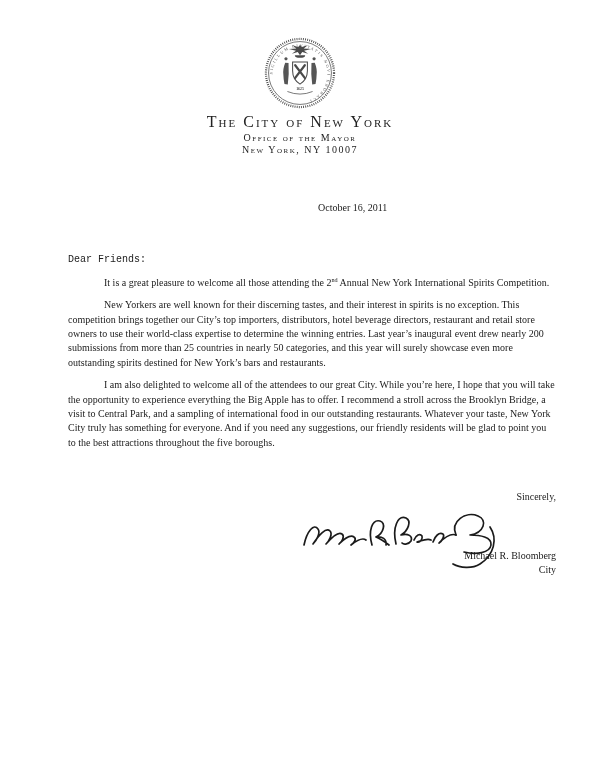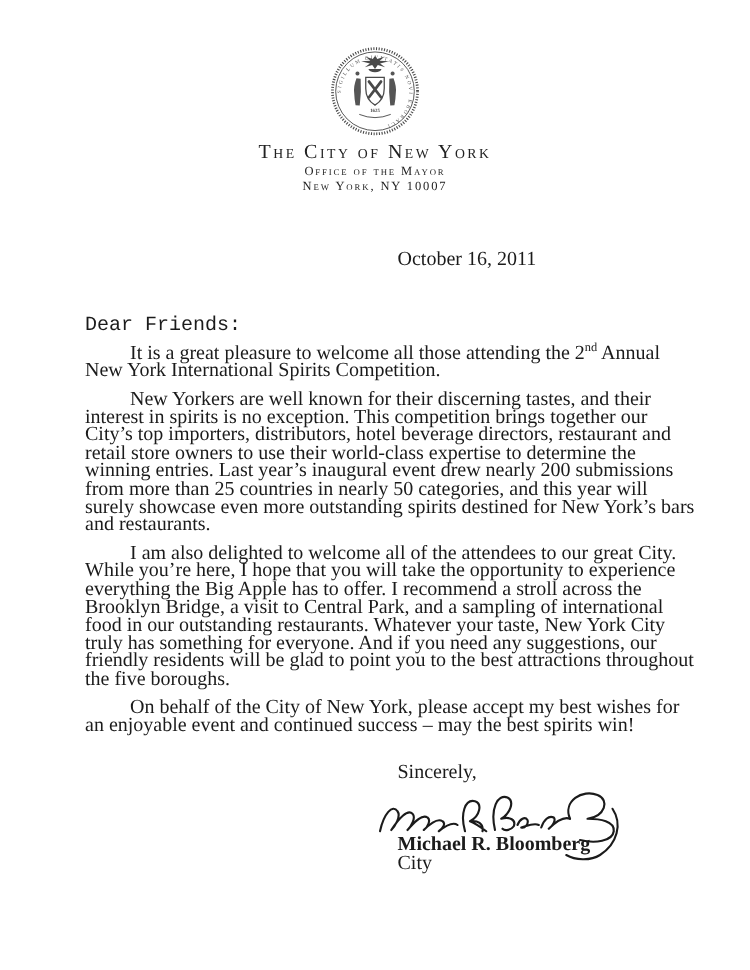--- a/index.html
+++ b/index.html
@@ -25,37 +25,37 @@
   }
   .lh-line2 {
     margin-top: 1px;
     font-size: 10px;
     font-variant: small-caps;
     letter-spacing: 1.5px;
     color: #222;
   }
   .content {
     padding: 0 44px 0 68px;
-    font-size: 16px;
+    font-size: 10px;
     line-height: 14.4px;
   }
   .date { margin-top: 46px; margin-left: 250px; }
   .salutation { margin-top: 38px; font-family: Liberation Mono, monospace; }
   .para { margin: 8px 0 0 0; text-indent: 36px; text-align: left; }
   .para sup { font-size: 0.62em; line-height: 0; }
-  .closing { margin-top: 23px; margin-left: 250px; position: relative; }
+  .closing { margin-top: 40px; margin-left: 250px; position: relative; text-align: right; }
   .valediction { margin: 0; }
   .signature {
     display: block;
     width: 200px;
     height: 66px;
     margin: 2px 0 -24px -16px;
     pointer-events: none;
   }
-  .signer-name { margin: 0; font-weight: bold; }
+  .signer-name { margin: 0; }
   .signer-title { margin: 0; }
 </style>
 </head>
 <body>
 
 <div class="page">
 
   <div class="letterhead">
     <svg class="seal" viewBox="0 0 100 100" aria-hidden="true">
       <defs>
@@ -91,21 +91,20 @@
     <div class="date">October 16, 2011</div>
 
     <div class="salutation">Dear Friends:</div>
 
     <p class="para"><span>It is a great pleasure to welcome all those attending the 2</span><sup>nd</sup><span> Annual New York International Spirits Competition.</span></p>
 
     <p class="para">New Yorkers are well known for their discerning tastes, and their interest in spirits is no exception. This competition brings together our City’s top importers, distributors, hotel beverage directors, restaurant and retail store owners to use their world-class expertise to determine the winning entries. Last year’s inaugural event drew nearly 200 submissions from more than 25 countries in nearly 50 categories, and this year will surely showcase even more outstanding spirits destined for New York’s bars and restaurants.</p>
 
     <p class="para">I am also delighted to welcome all of the attendees to our great City. While you’re here, I hope that you will take the opportunity to experience everything the Big Apple has to offer. I recommend a stroll across the Brooklyn Bridge, a visit to Central Park, and a sampling of international food in our outstanding restaurants. Whatever your taste, New York City truly has something for everyone. And if you need any suggestions, our friendly residents will be glad to point you to the best attractions throughout the five boroughs.</p>
 
-    <p class="para">On behalf of the City of New York, please accept my best wishes for an enjoyable event and continued success – may the best spirits win!</p>
 
     <div class="closing">
       <div class="valediction">Sincerely,</div>
       <svg class="signature" viewBox="0 0 200 66" aria-hidden="true">
         <g fill="none" stroke="#1b1b1b" stroke-width="1.7" stroke-linecap="round" stroke-linejoin="round">
           <path d="M2,38 C5,24 12,16 16,22 C19,26 14,34 11,37 C17,28 24,20 28,24 C31,27 27,34 24,37 C30,30 36,24 40,27 C43,29 40,35 37,37 C42,32 48,27 52,30 C55,32 52,36 49,38 C54,34 60,30 64,33 M70,38 C66,24 70,12 78,14 C84,16 82,26 74,30 C80,29 85,32 84,38 M74,30 C79,32 83,35 87,38 M94,37 C90,20 96,8 104,11 C110,14 106,24 99,28 C106,26 111,29 109,34 C107,37 102,38 100,36 M112,33 C114,28 118,26 120,29 C121,32 118,36 115,35 C119,34 125,31 129,33 M131,35 C133,29 137,25 141,27 C143,29 140,34 137,36 C142,31 149,26 154,28"></path>
           <path d="M154,28 C148,14 164,4 176,9 C186,13 182,26 168,28 C178,28 190,30 189,38 C188,46 174,48 162,45 M188,20 C196,32 192,48 178,57 C170,62 158,61 151,57"></path>
         </g>
       </svg>
       <div class="signer-name">Michael R. Bloomberg</div>

